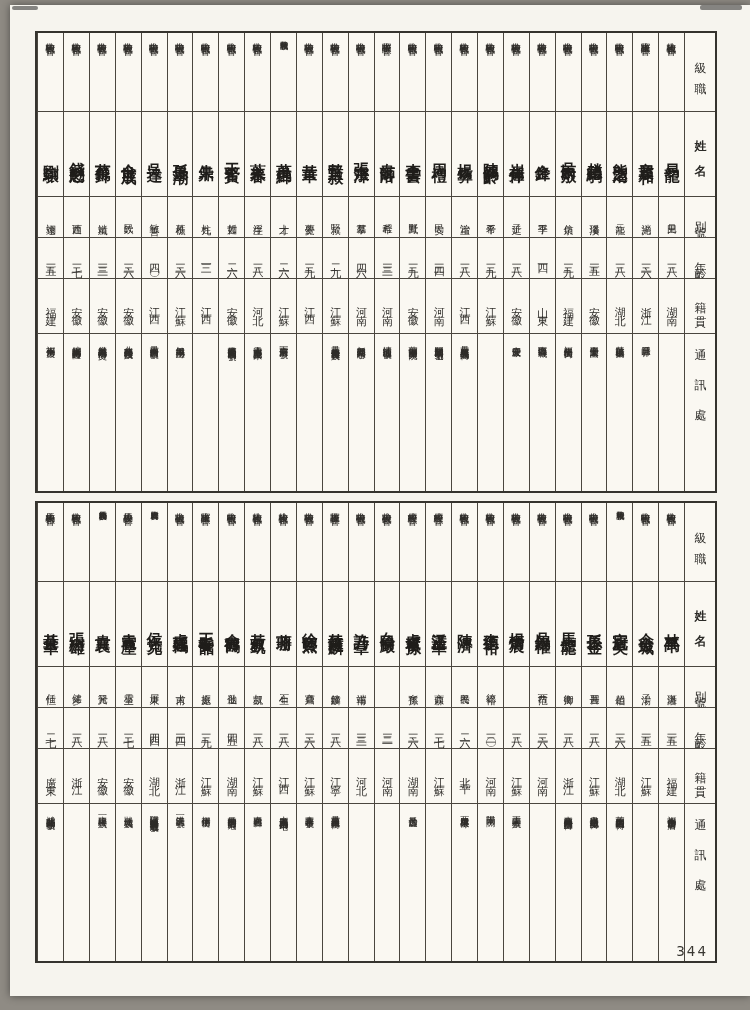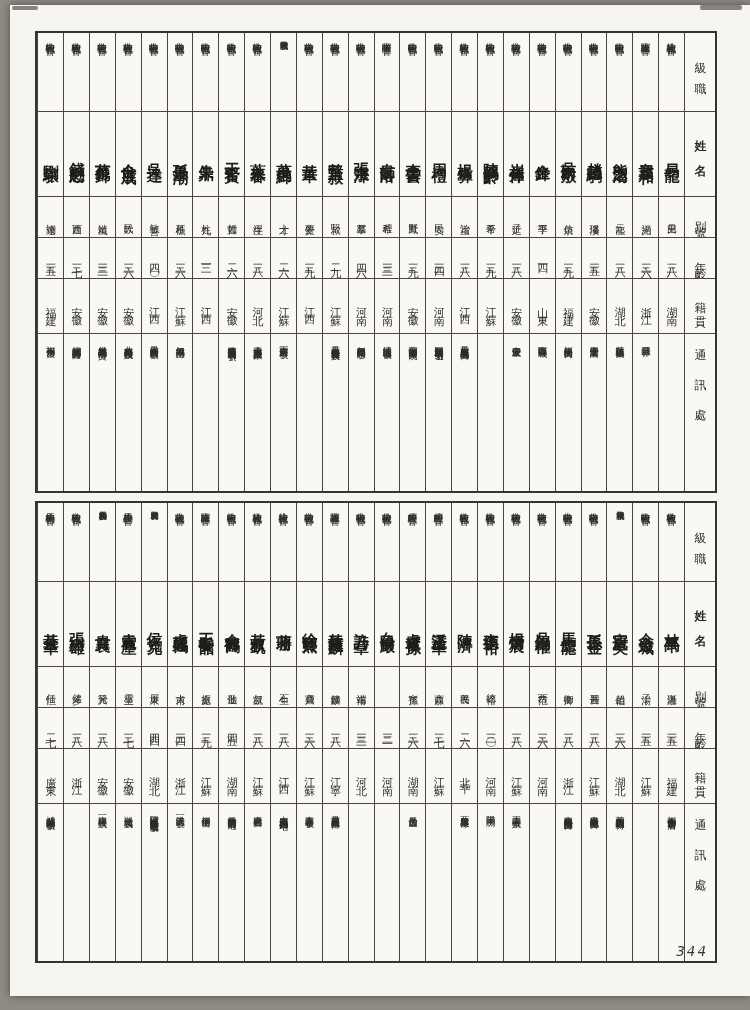--- a/index.html
+++ b/index.html
@@ -49,21 +49,20 @@
   .h-rank .hlabel{letter-spacing:20px;}
   .h-name .hlabel{letter-spacing:24px;font-weight:bold;}
   .h-alias .hlabel{letter-spacing:6px;}
   .h-age .hlabel{letter-spacing:6px;}
   .h-origin .hlabel{letter-spacing:14px;}
   .h-addr .hlabel{letter-spacing:30px;}
   .page-number{
     position:absolute;top:938px;right:42px;
     font-size:13.5px;letter-spacing:2px;color:#3a3833;
     font-family:"DejaVu Sans",sans-serif;
-    font-style:italic;
   }
 </style>
 </head>
 <body>
 
 <div class="page">
   <div class="artifact art-tl"></div>
   <div class="artifact art-tr"></div>
 
   <div class="tables">

